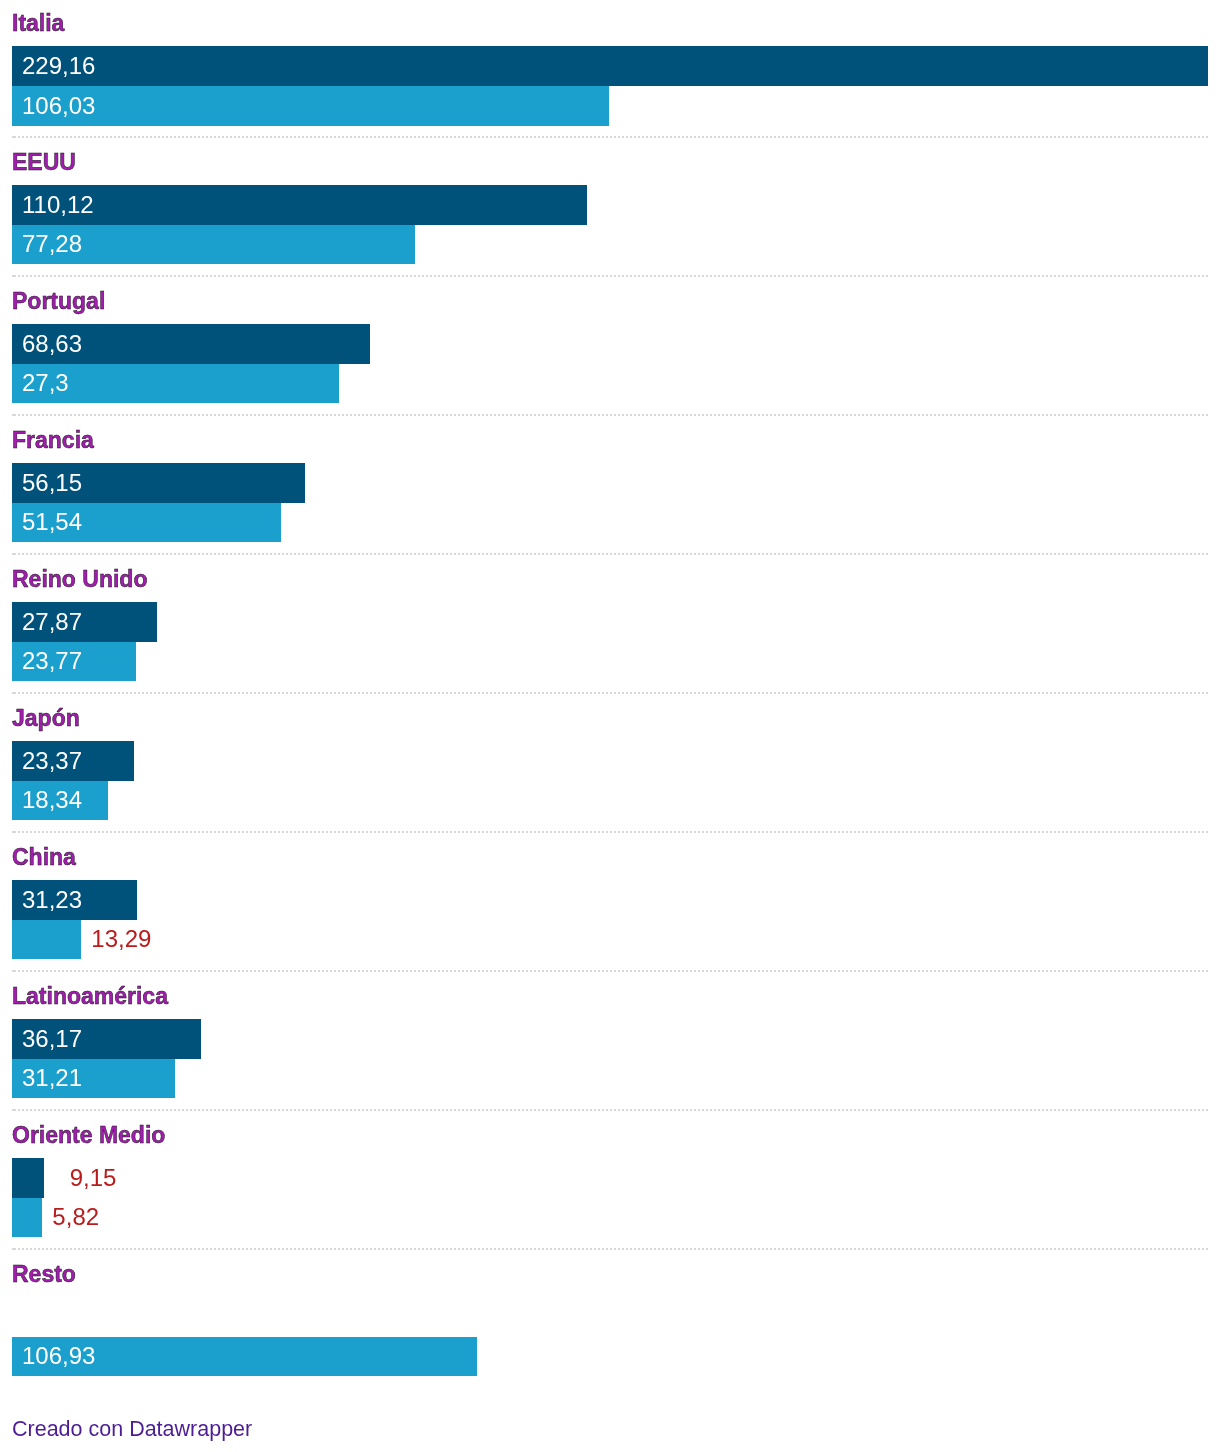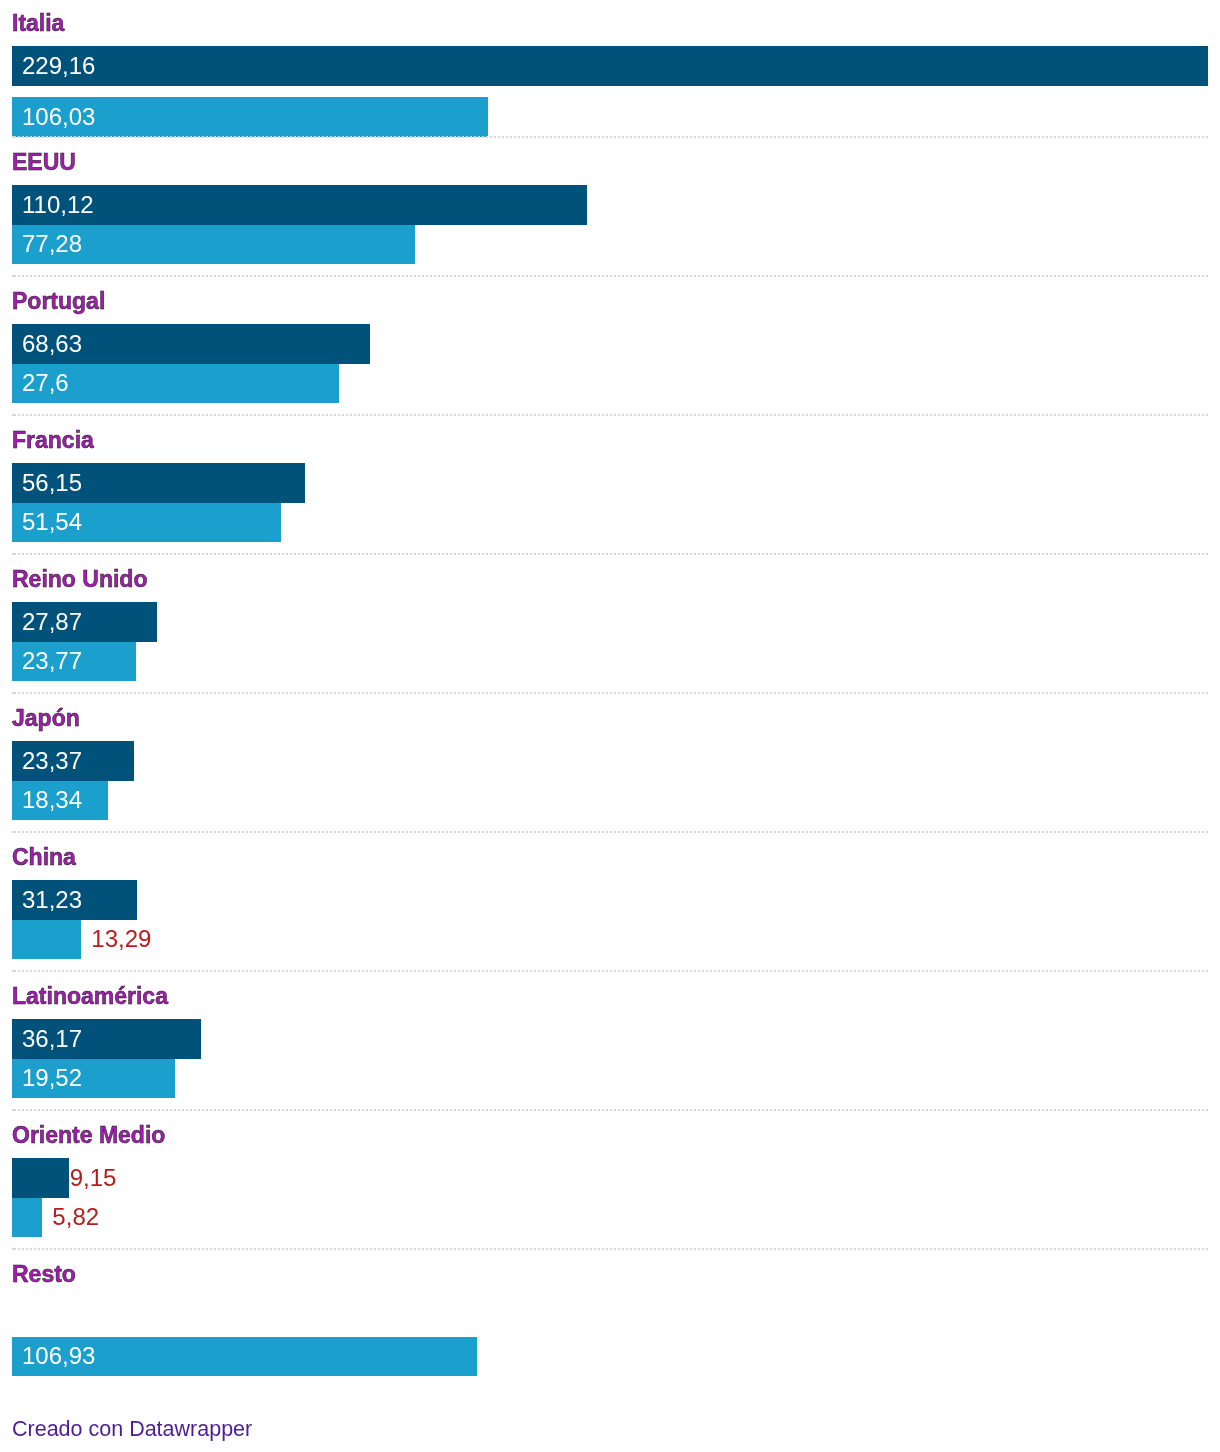--- a/index.html
+++ b/index.html
@@ -103,21 +103,21 @@
 <body>
 
 <div id="page">
   <div class="chart">
     <div class="group" style="top:11px">
       <div class="group-label">Italia</div>
       <div class="bar-row" style="top:35px;width:1196.0px">
         <div class="bar serie-1"></div>
         <div class="bar-label inside">229,16</div>
       </div>
-      <div class="bar-row" style="top:86px;width:476px">
+      <div class="bar-row" style="top:75px;width:597px">
         <div class="bar serie-2"></div>
         <div class="bar-label inside">106,03</div>
       </div>
     </div>
     <div class="divider" style="top:135.8px"></div>
     <div class="group" style="top:150px">
       <div class="group-label">EEUU</div>
       <div class="bar-row" style="top:35px;width:574.72px">
         <div class="bar serie-1"></div>
         <div class="bar-label inside">110,12</div>
@@ -129,21 +129,21 @@
     </div>
     <div class="divider" style="top:274.8px"></div>
     <div class="group" style="top:289px">
       <div class="group-label">Portugal</div>
       <div class="bar-row" style="top:35px;width:358.18px">
         <div class="bar serie-1"></div>
         <div class="bar-label inside">68,63</div>
       </div>
       <div class="bar-row" style="top:74.5px;width:326.71px">
         <div class="bar serie-2"></div>
-        <div class="bar-label inside">27,6</div>
+        <div class="bar-label inside">27,3</div>
       </div>
     </div>
     <div class="divider" style="top:413.8px"></div>
     <div class="group" style="top:428px">
       <div class="group-label">Francia</div>
       <div class="bar-row" style="top:35px;width:293.05px">
         <div class="bar serie-1"></div>
         <div class="bar-label inside">56,15</div>
       </div>
       <div class="bar-row" style="top:74.5px;width:268.99px">
@@ -189,27 +189,27 @@
     </div>
     <div class="divider" style="top:969.8px"></div>
     <div class="group" style="top:984px">
       <div class="group-label">Latinoamérica</div>
       <div class="bar-row" style="top:35px;width:188.77px">
         <div class="bar serie-1"></div>
         <div class="bar-label inside">36,17</div>
       </div>
       <div class="bar-row" style="top:74.5px;width:162.89px">
         <div class="bar serie-2"></div>
-        <div class="bar-label inside">19,52</div>
+        <div class="bar-label inside">31,21</div>
       </div>
     </div>
     <div class="divider" style="top:1108.8px"></div>
     <div class="group" style="top:1123px">
       <div class="group-label">Oriente Medio</div>
-      <div class="bar-row" style="top:35px;width:57px">
+      <div class="bar-row" style="top:35px;width:32px">
         <div class="bar serie-1"></div>
         <div class="bar-label outside" style="left:57.75px">9,15</div>
       </div>
       <div class="bar-row" style="top:74.5px;width:30.37px">
         <div class="bar serie-2"></div>
         <div class="bar-label outside" style="left:40.37px">5,82</div>
       </div>
     </div>
     <div class="divider" style="top:1247.8px"></div>
     <div class="group" style="top:1262px">

